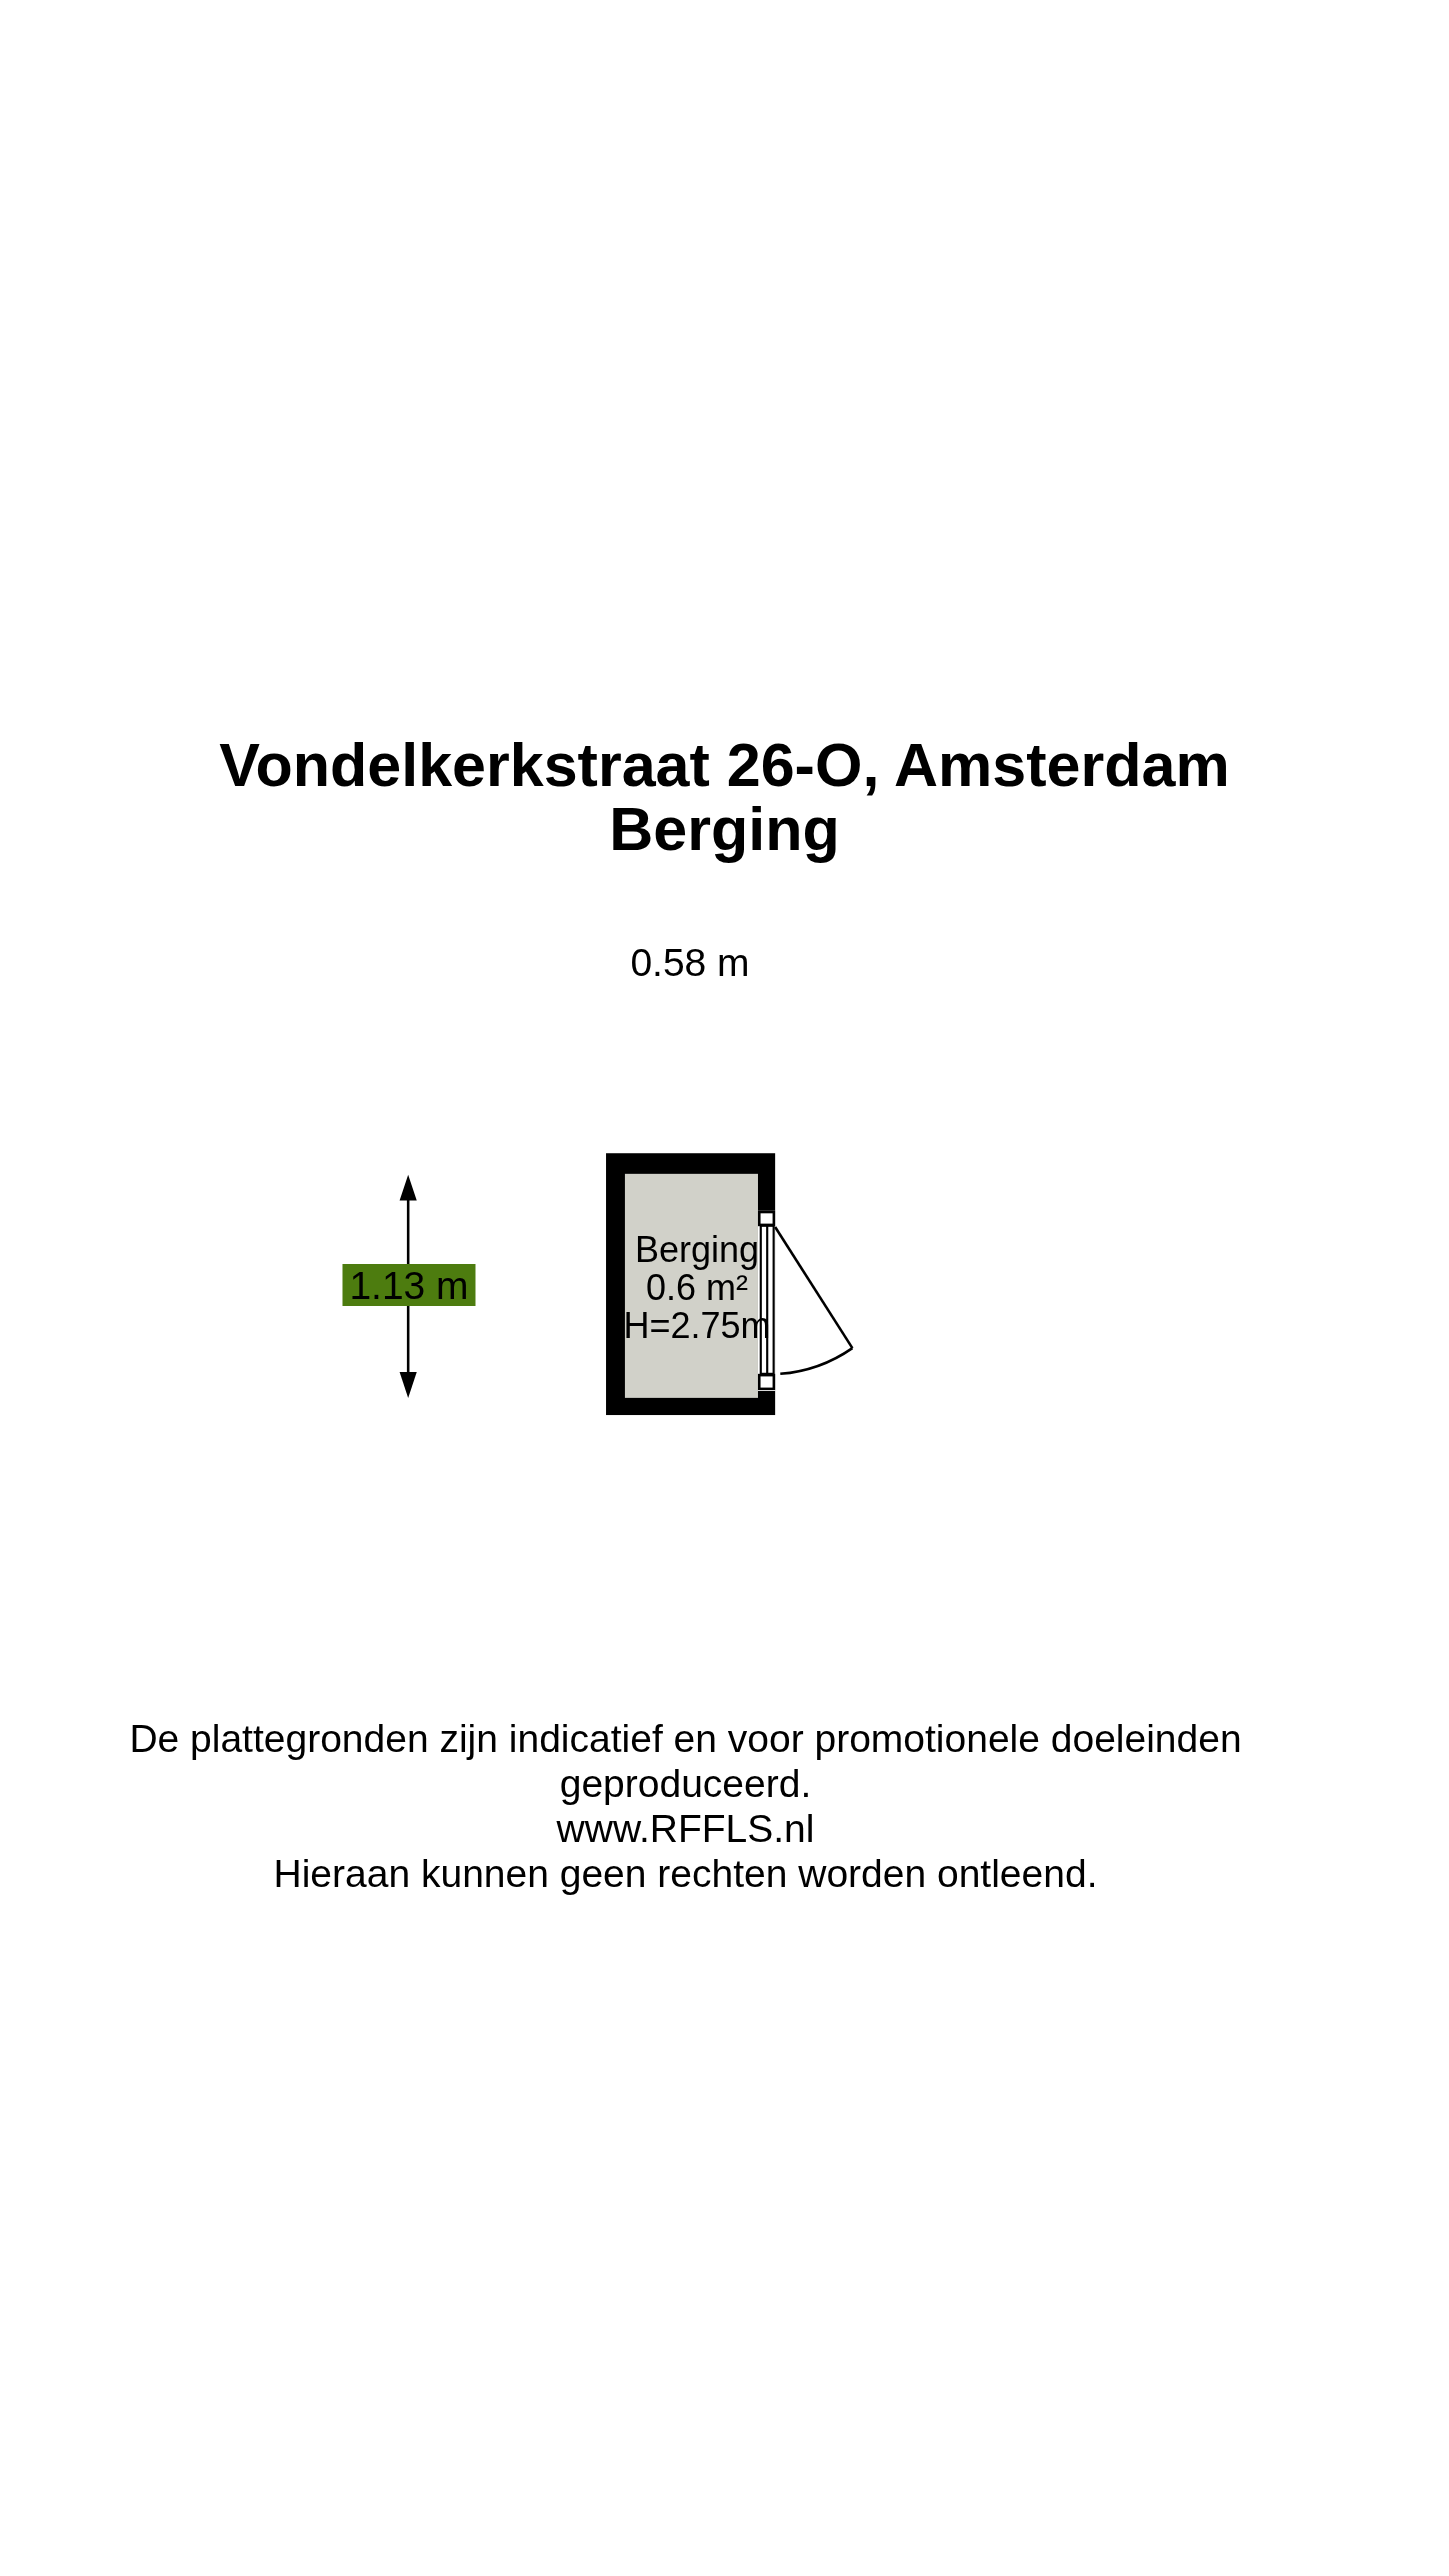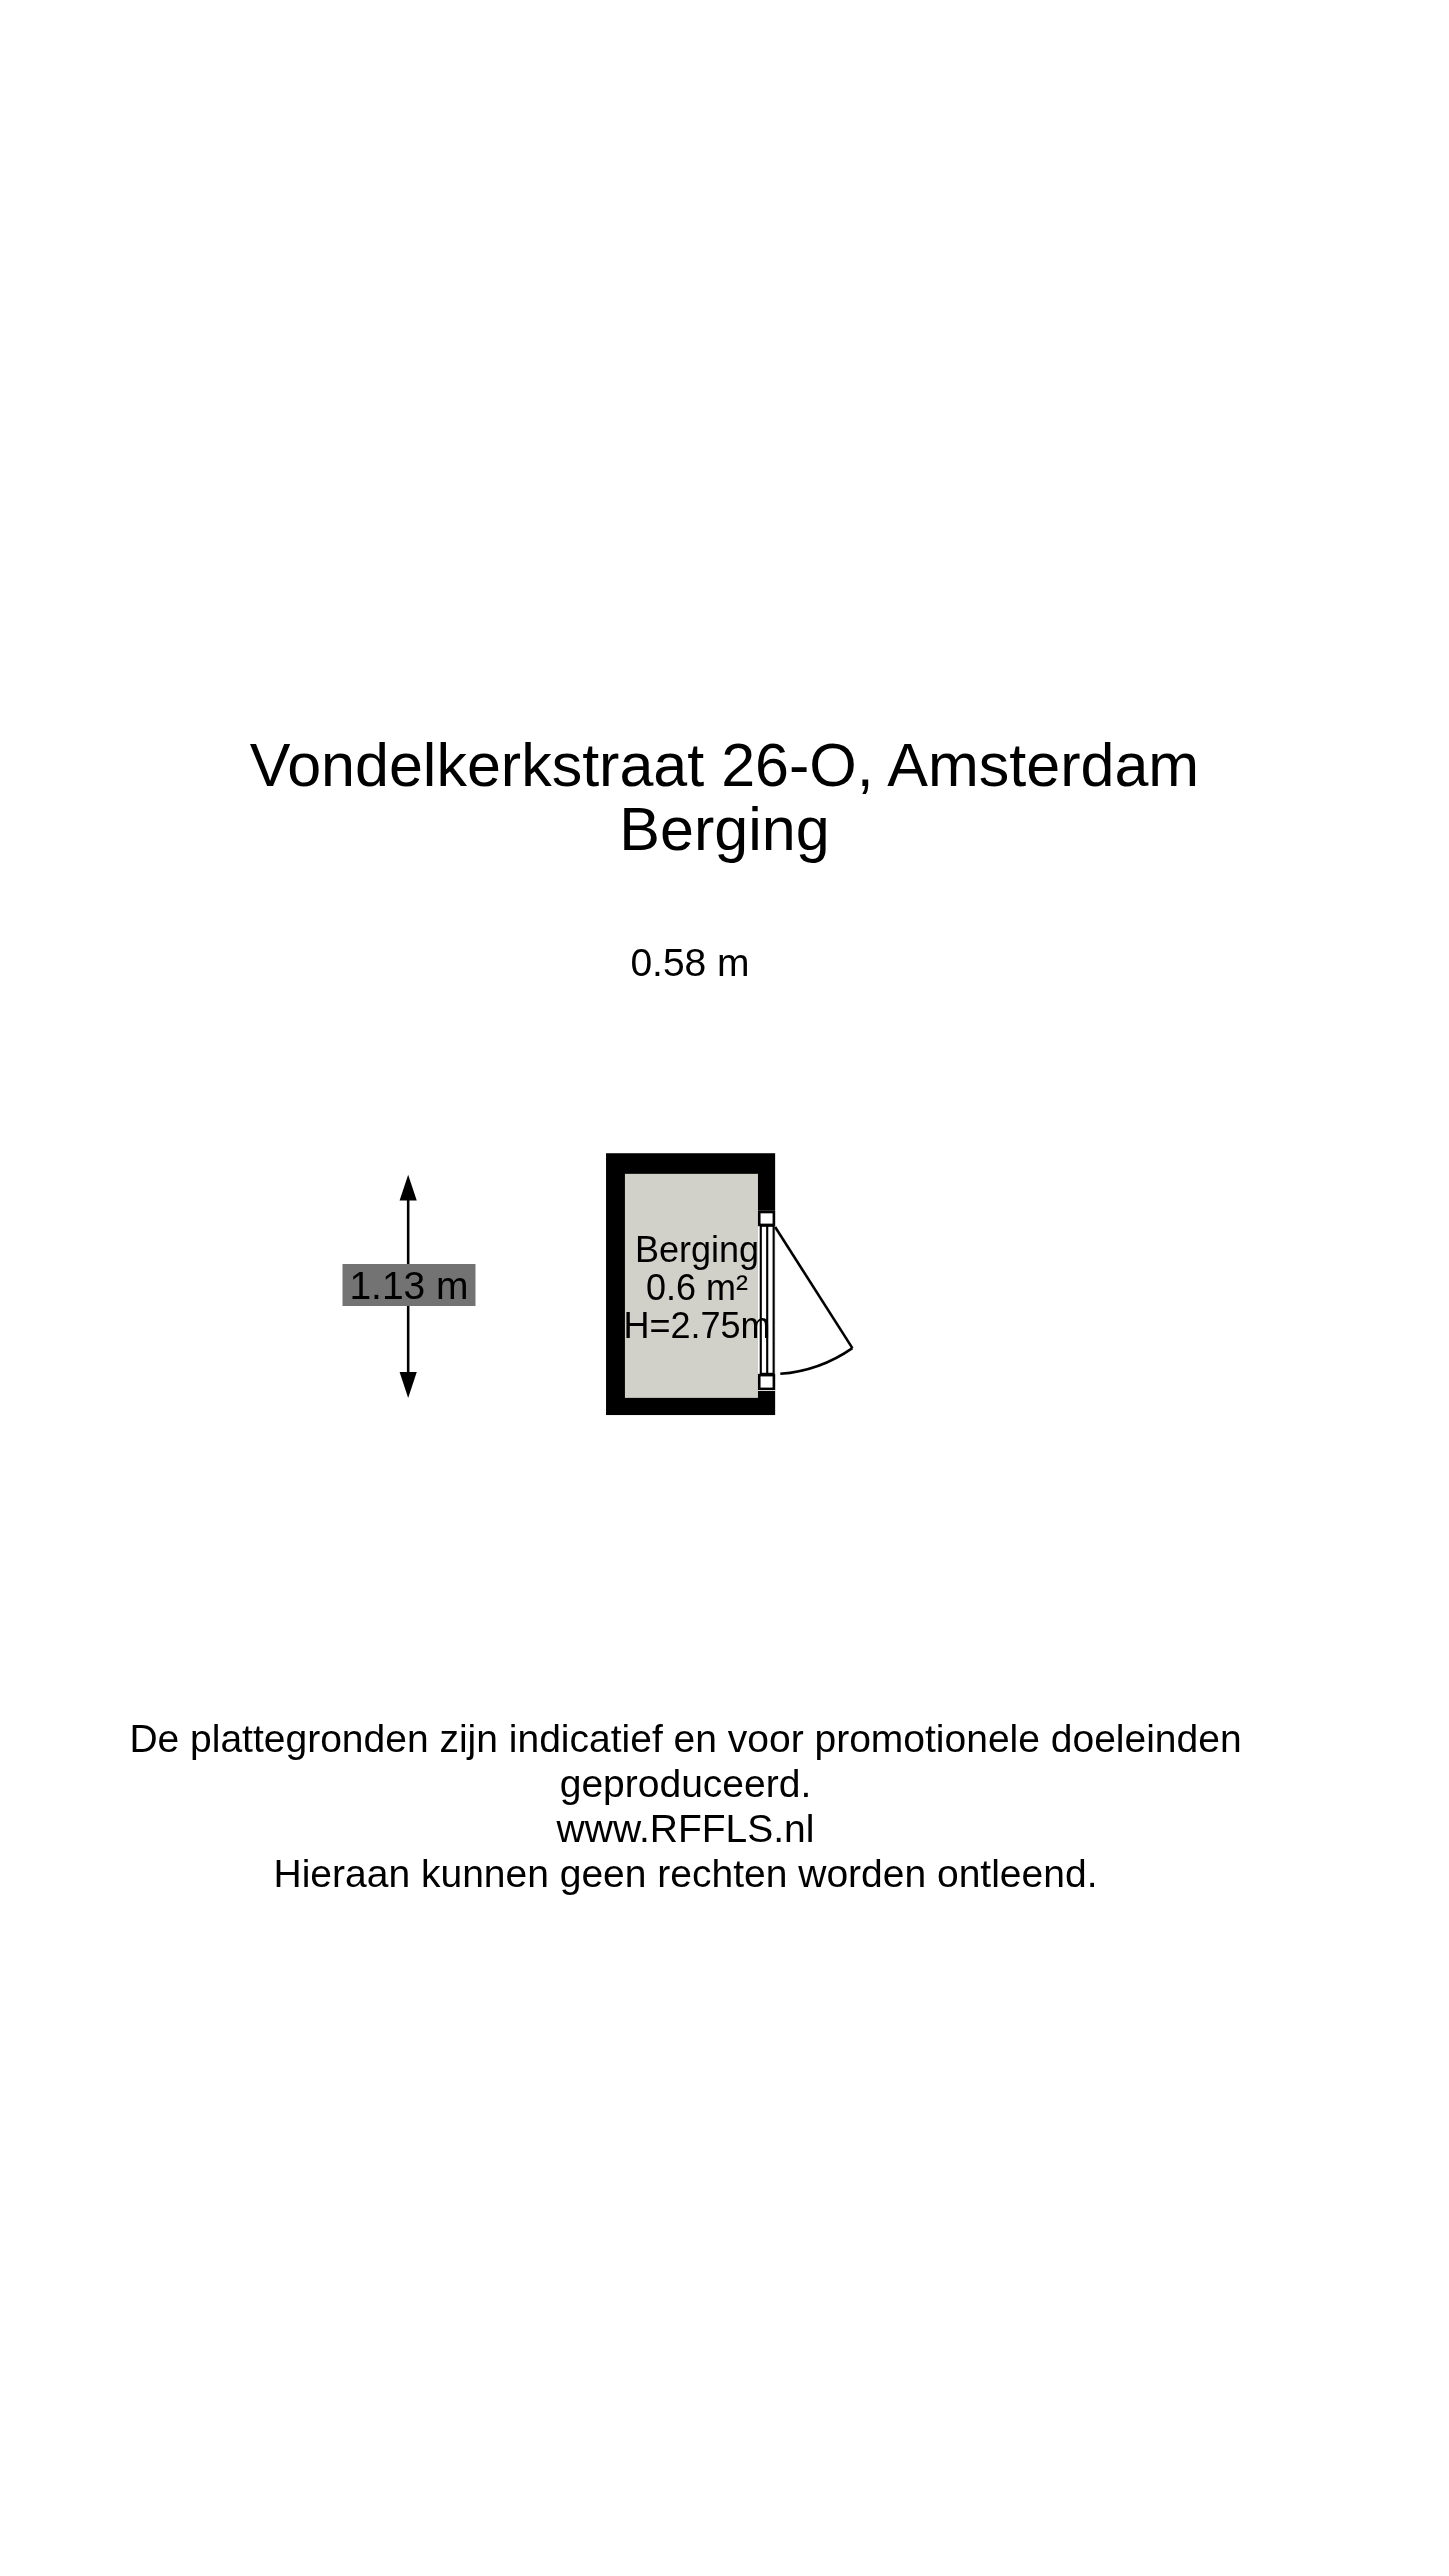--- a/index.html
+++ b/index.html
@@ -12,21 +12,21 @@
     overflow: hidden;
     font-family: "Liberation Sans", sans-serif;
     color: #000000;
   }
   .abs { position: absolute; }
   #plan-svg { position: absolute; left: 0; top: 0; z-index: 1; }
 
   .title-block {
     left: 0; top: 733px; width: 1449px;
     text-align: center;
-    font-weight: normal;
+    font-weight: bold;
     font-size: 61px;
     line-height: 64px;
     z-index: 2;
     white-space: nowrap;
   }
   .dim-width-label {
     left: 690px; top: 943px;
     transform: translateX(-50%);
     font-size: 39px;
     line-height: 39px;
@@ -41,21 +41,21 @@
     line-height: 38px;
     white-space: nowrap;
     z-index: 3;
   }
   .dim-height-label {
     left: 409px; top: 1264px;
     transform: translateX(-50%);
     font-size: 39px;
     line-height: 39px;
     white-space: nowrap;
-    background: #737373;
+    background: #4d7c0f;
     padding: 1.7px 6.9px;
     z-index: 2;
   }
   .footer-block {
     left: 0; top: 1716px; width: 1371px;
     text-align: center;
     font-size: 39px;
     line-height: 45px;
     z-index: 2;
   }

